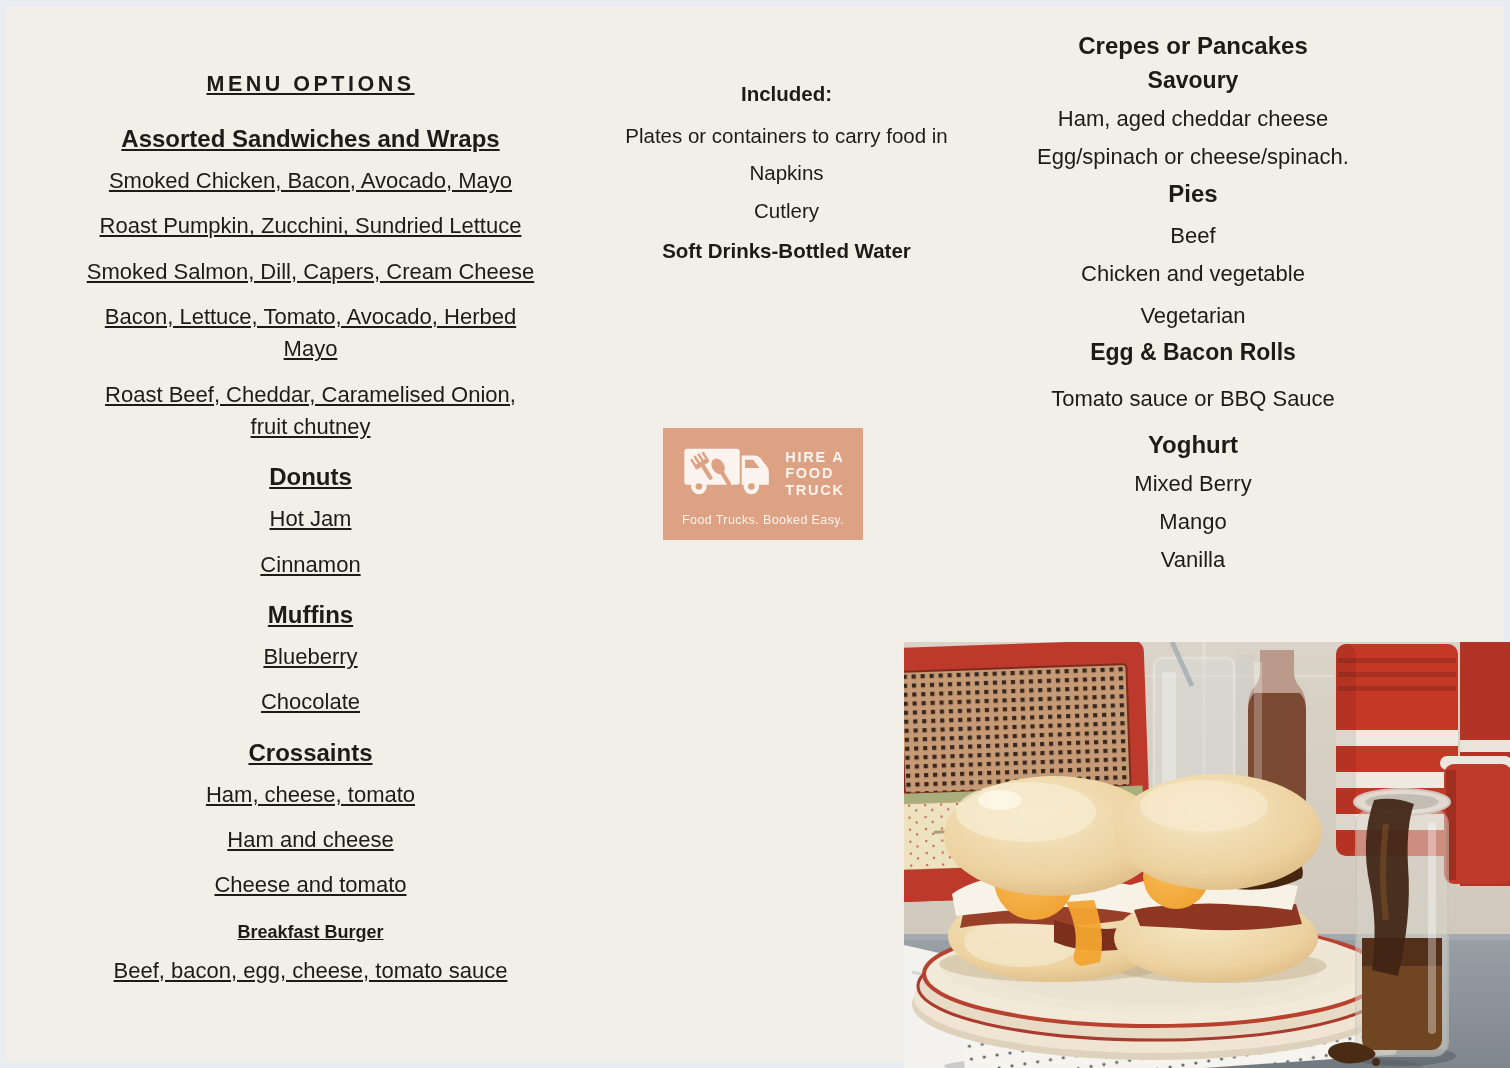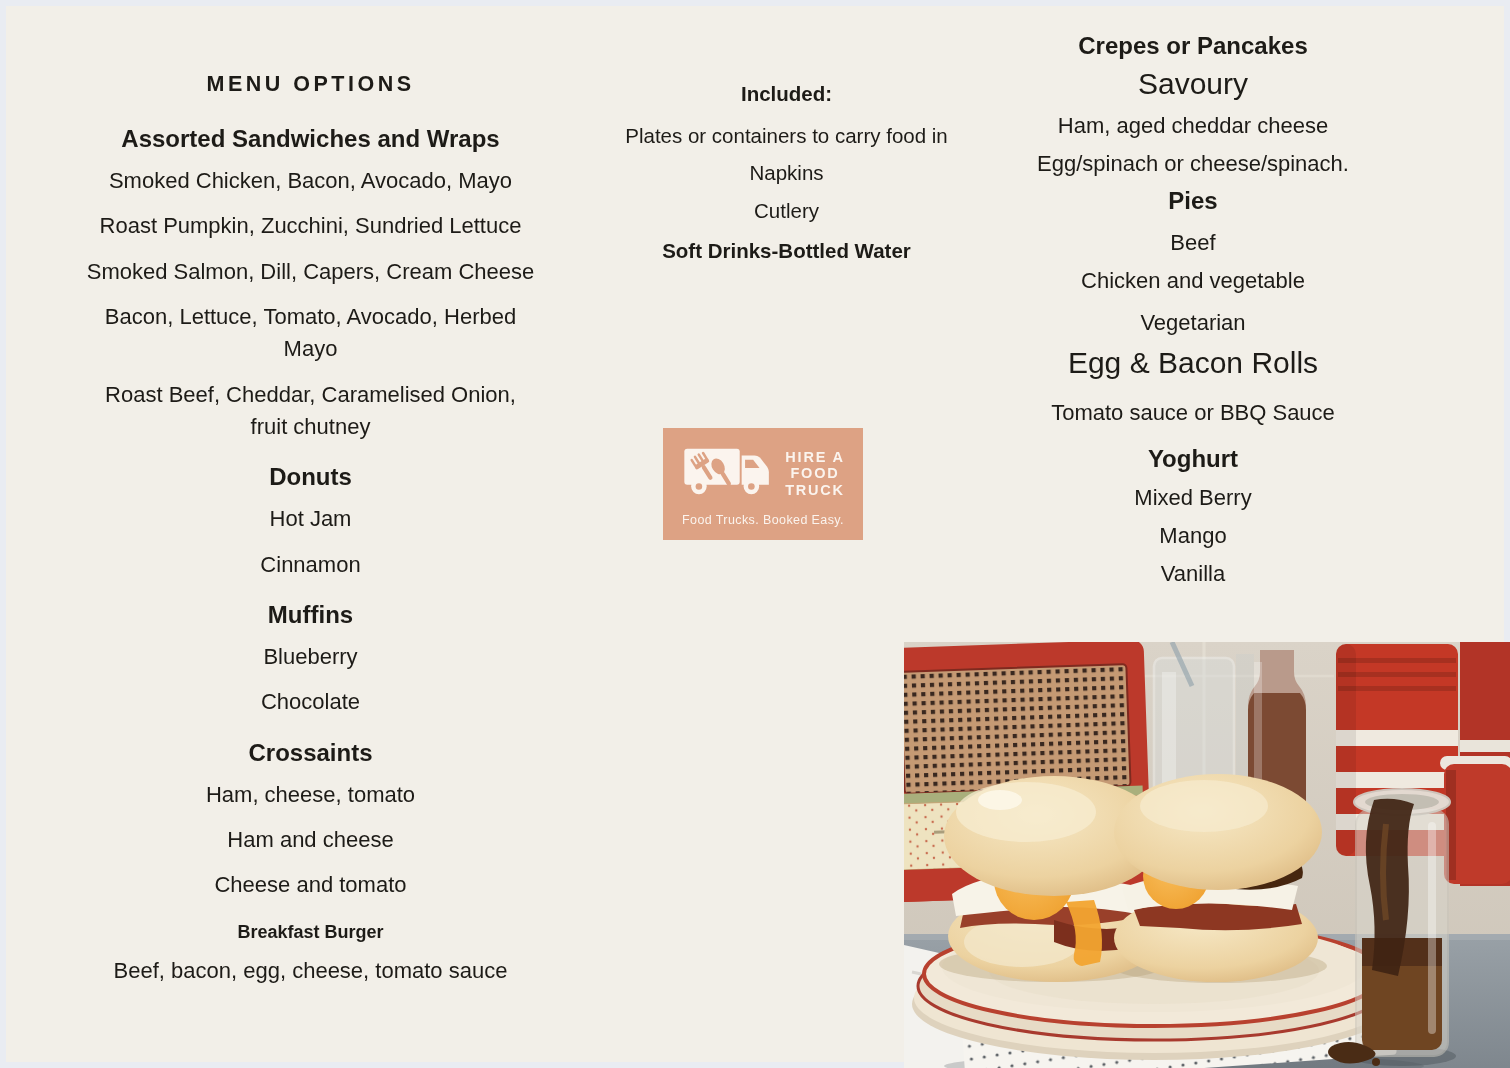--- a/index.html
+++ b/index.html
@@ -7,48 +7,48 @@
     width:1510px;height:1068px;position:relative;overflow:hidden;
     background:#e9ecf2;
     font-family:"Liberation Sans","DejaVu Sans",sans-serif;
     color:#1d1b17;
   }
   .page{
     position:absolute;left:6px;top:6px;right:6px;bottom:6px;
     background:#f2efe8;
   }
   .col{position:absolute;text-align:center;}
-  .col-left{left:52px;top:66px;width:505px;}
+  .col-left{left:52px;top:66px;width:505px;text-decoration:underline;}
   .col-mid{left:588px;top:72px;width:385px;}
   .col-right{left:968px;top:26px;width:438px;}
 
   .menu-title{font-size:21.5px;font-weight:700;letter-spacing:3.5px;margin:0 0 28px 0;}
   .sec-h{font-size:24px;font-weight:700;margin:20px 0 12px 0;}
   .item{font-size:22px;line-height:1.47;margin:0 0 13px 0;}
   .narrow{max-width:445px;margin-left:auto;margin-right:auto;}
 
   .mc-h{font-size:20.5px;font-weight:700;margin:4px 0 16px 0;}
   .mc-item{font-size:20.5px;line-height:1.38;margin:0 0 9px 0;}
   .mc-drinks{font-size:20.5px;font-weight:700;margin:14px 0 0 0;}
 
   .rc-h1{font-size:24px;font-weight:700;margin:0 0 7px 0;}
-  .rc-h2{font-size:30px;font-weight:400;margin:2px 0 10px 0;}
+  .rc-h2{font-size:23px;font-weight:700;margin:2px 0 10px 0;}
   .rc-item{font-size:22px;line-height:1.36;margin:0 0 8px 0;}
   .rc-gap-s{margin-bottom:12px;}
   .rc-pies{margin-top:0;margin-bottom:13px;}
   .rc-veg{margin-top:6px;}
   .rc-eggbacon{margin-top:8px;margin-bottom:18px;}
   .rc-yoghurt{margin-top:18px;margin-bottom:10px;}
 
   .logo{
     position:absolute;left:657px;top:422px;width:200px;height:112px;
     display:flex;flex-direction:column;align-items:center;justify-content:center;
   }
   .logo-row{display:flex;align-items:center;gap:6px;margin-top:-4px;}
-  .logo-text{color:#fbf4ee;font-weight:700;font-size:14.5px;line-height:1.14;letter-spacing:1.8px;text-align:center;}
+  .logo-text{color:#fbf4ee;font-weight:700;font-size:14.5px;line-height:1.14;letter-spacing:1.8px;text-align:left;}
   .logo-tagline{color:#fbf4ee;font-weight:400;font-size:12.5px;letter-spacing:0.4px;margin-top:3px;}
 
   .photo{position:absolute;left:898px;top:636px;width:608px;height:430px;}
   .photo svg{display:block;width:100%;height:100%;}
 </style>
 </head>
 <body>
 
 <div class="page">
 

